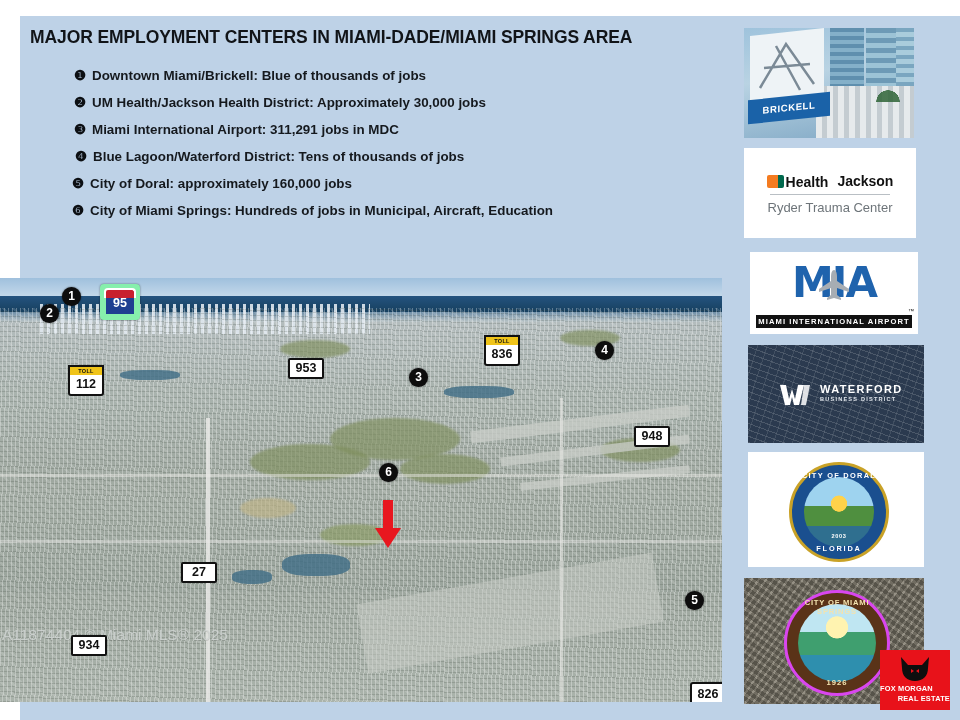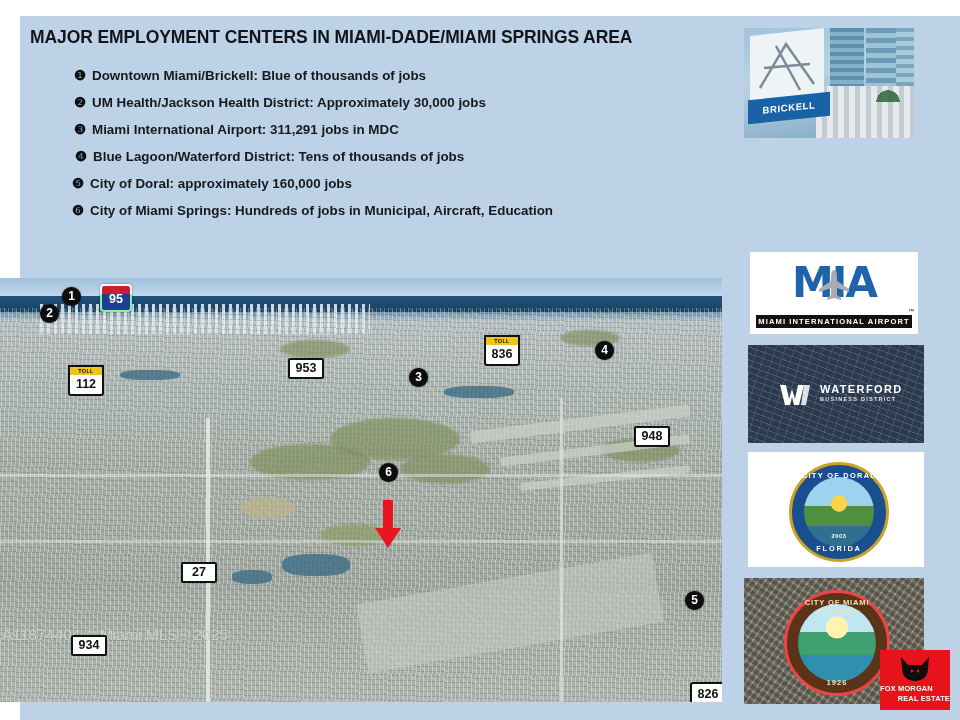--- a/index.html
+++ b/index.html
@@ -106,21 +106,21 @@
   }
   .shield.toll{border-radius:3px;height:20px;line-height:20px;}
   .shield .tolltag{
     position:absolute;left:-2px;top:-9px;width:32px;height:8px;
     background:#f0c419;border:2px solid #111;border-bottom:none;
     font-size:5.5px;line-height:8px;color:#111;letter-spacing:.3px;
   }
   
   .interstate{
     position:absolute;width:28px;height:24px;
-    background:#1e3f91;border:2px solid #86efac;border-radius:4px;
+    background:#1e3f91;border:6px solid #86efac;border-radius:4px;
     color:#fff;font-weight:bold;font-size:12.5px;text-align:center;
     line-height:26px;box-shadow:0 0 2px rgba(0,0,0,.5);
   }
   .interstate .cap{
     position:absolute;left:-2px;top:-2px;width:28px;height:8px;
     background:#c8202e;border:2px solid #fff;border-bottom:none;
     border-radius:4px 4px 0 0;
   }
   
   #arrow{position:absolute;left:375px;top:222px;width:26px;height:48px;}
@@ -204,21 +204,21 @@
      font-size:7.4px;font-weight:bold;letter-spacing:1.8px;}
   #doral-year{position:absolute;left:0;right:0;bottom:20px;text-align:center;color:#fff;
      font-size:5.6px;font-weight:bold;letter-spacing:.6px;}
 
   #springs-bg{position:absolute;inset:0;
      background:
        repeating-linear-gradient(35deg,#b8b5ad 0 3px,#8e8b83 3px 7px),
        repeating-linear-gradient(125deg,#cfccc4 0 2px,#9b988f 2px 6px);
      background-blend-mode:multiply;}
   #springs-seal{left:50%;top:12px;margin-left:-50px;width:100px;height:100px;
-     background:#5a3318;border:3px solid #ef4444;}
+     background:#5a3318;border:3px solid #d946ef;}
   #springs-inner{position:absolute;left:11px;top:11px;right:11px;bottom:11px;border-radius:50%;
      background:
        radial-gradient(circle at 50% 30%, #fff3b0 0 16%, rgba(0,0,0,0) 17%),
        linear-gradient(180deg,#bfe6f2 0 36%, #3f9f6f 36% 66%, #2e8fae 66% 100%);}
   #springs-top{position:absolute;left:0;right:0;top:5px;text-align:center;color:#f3e3b0;
      font-size:7.6px;font-weight:bold;letter-spacing:.8px;}
   #springs-year{position:absolute;left:0;right:0;bottom:6px;text-align:center;color:#f3e3b0;
      font-size:7.6px;font-weight:bold;letter-spacing:1px;}
 
   
@@ -343,20 +343,27 @@
     <div id="brick-palm"></div>
     <div id="brick-white-sign"></div>
     <svg id="brick-swoosh" viewBox="0 0 62 58">
       <path d="M4 50 L30 6 L58 46 M8 30 L54 26 M20 8 L44 52" stroke="#7b8a96" stroke-width="2.5" fill="none"></path>
     </svg>
     <div id="brick-bluebar">
       <span>BRICKELL</span>
     </div>
   </div>
 
+  <div class="tile" id="tile-uhealth">
+    <div id="uh-row">
+      <span id="uh-mark"></span><span id="uh-health">Health</span><span id="uh-jackson">Jackson</span>
+    </div>
+    <div id="uh-rule"></div>
+    <div id="uh-ryder">Ryder Trauma Center</div>
+  </div>
 
   <div class="tile" id="tile-mia">
     <div id="mia-letters">MIA</div>
     <svg id="mia-plane" viewBox="0 0 34 34">
       <path d="M17 2 C19 2 20 5 20 9 L20 13 L32 21 L32 24 L20 20 L20 27 L24 30 L24 32 L17 30 L10 32 L10 30 L14 27 L14 20 L2 24 L2 21 L14 13 L14 9 C14 5 15 2 17 2 Z" fill="#a7adb3"></path>
     </svg>
     <div id="mia-tm">™</div>
     <div id="mia-bar">
       <span>MIAMI INTERNATIONAL AIRPORT</span>
     </div>

